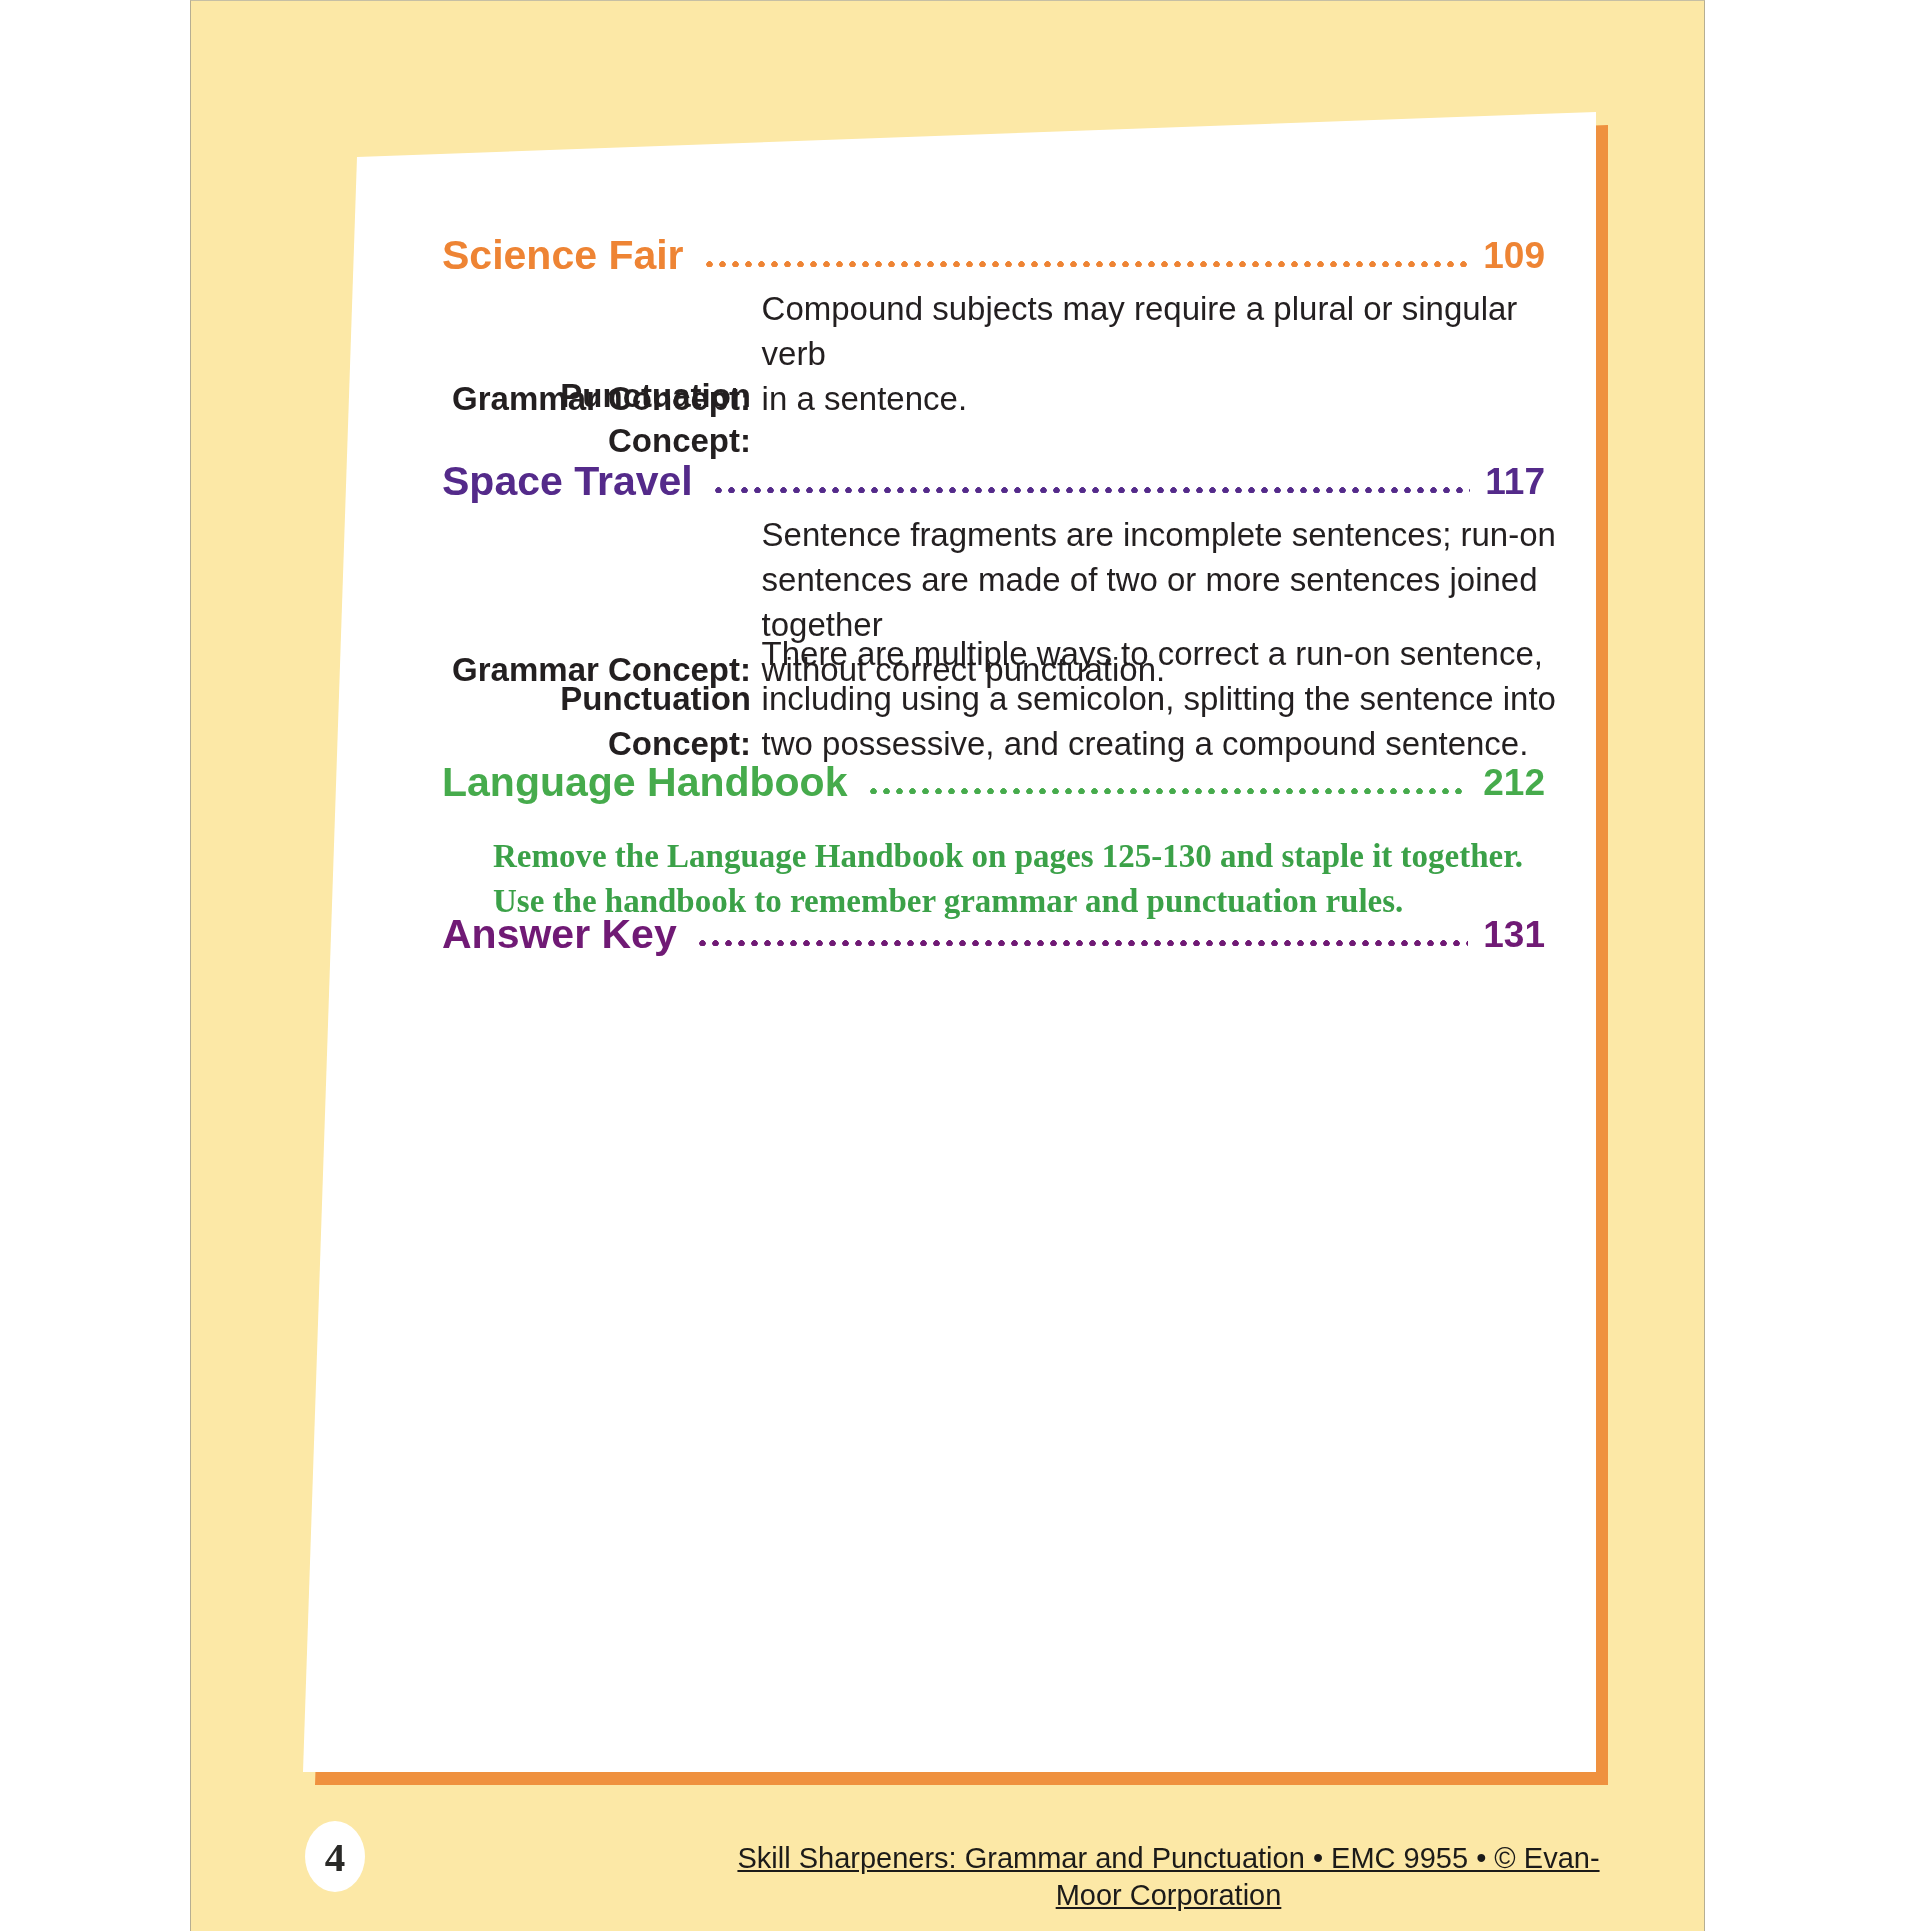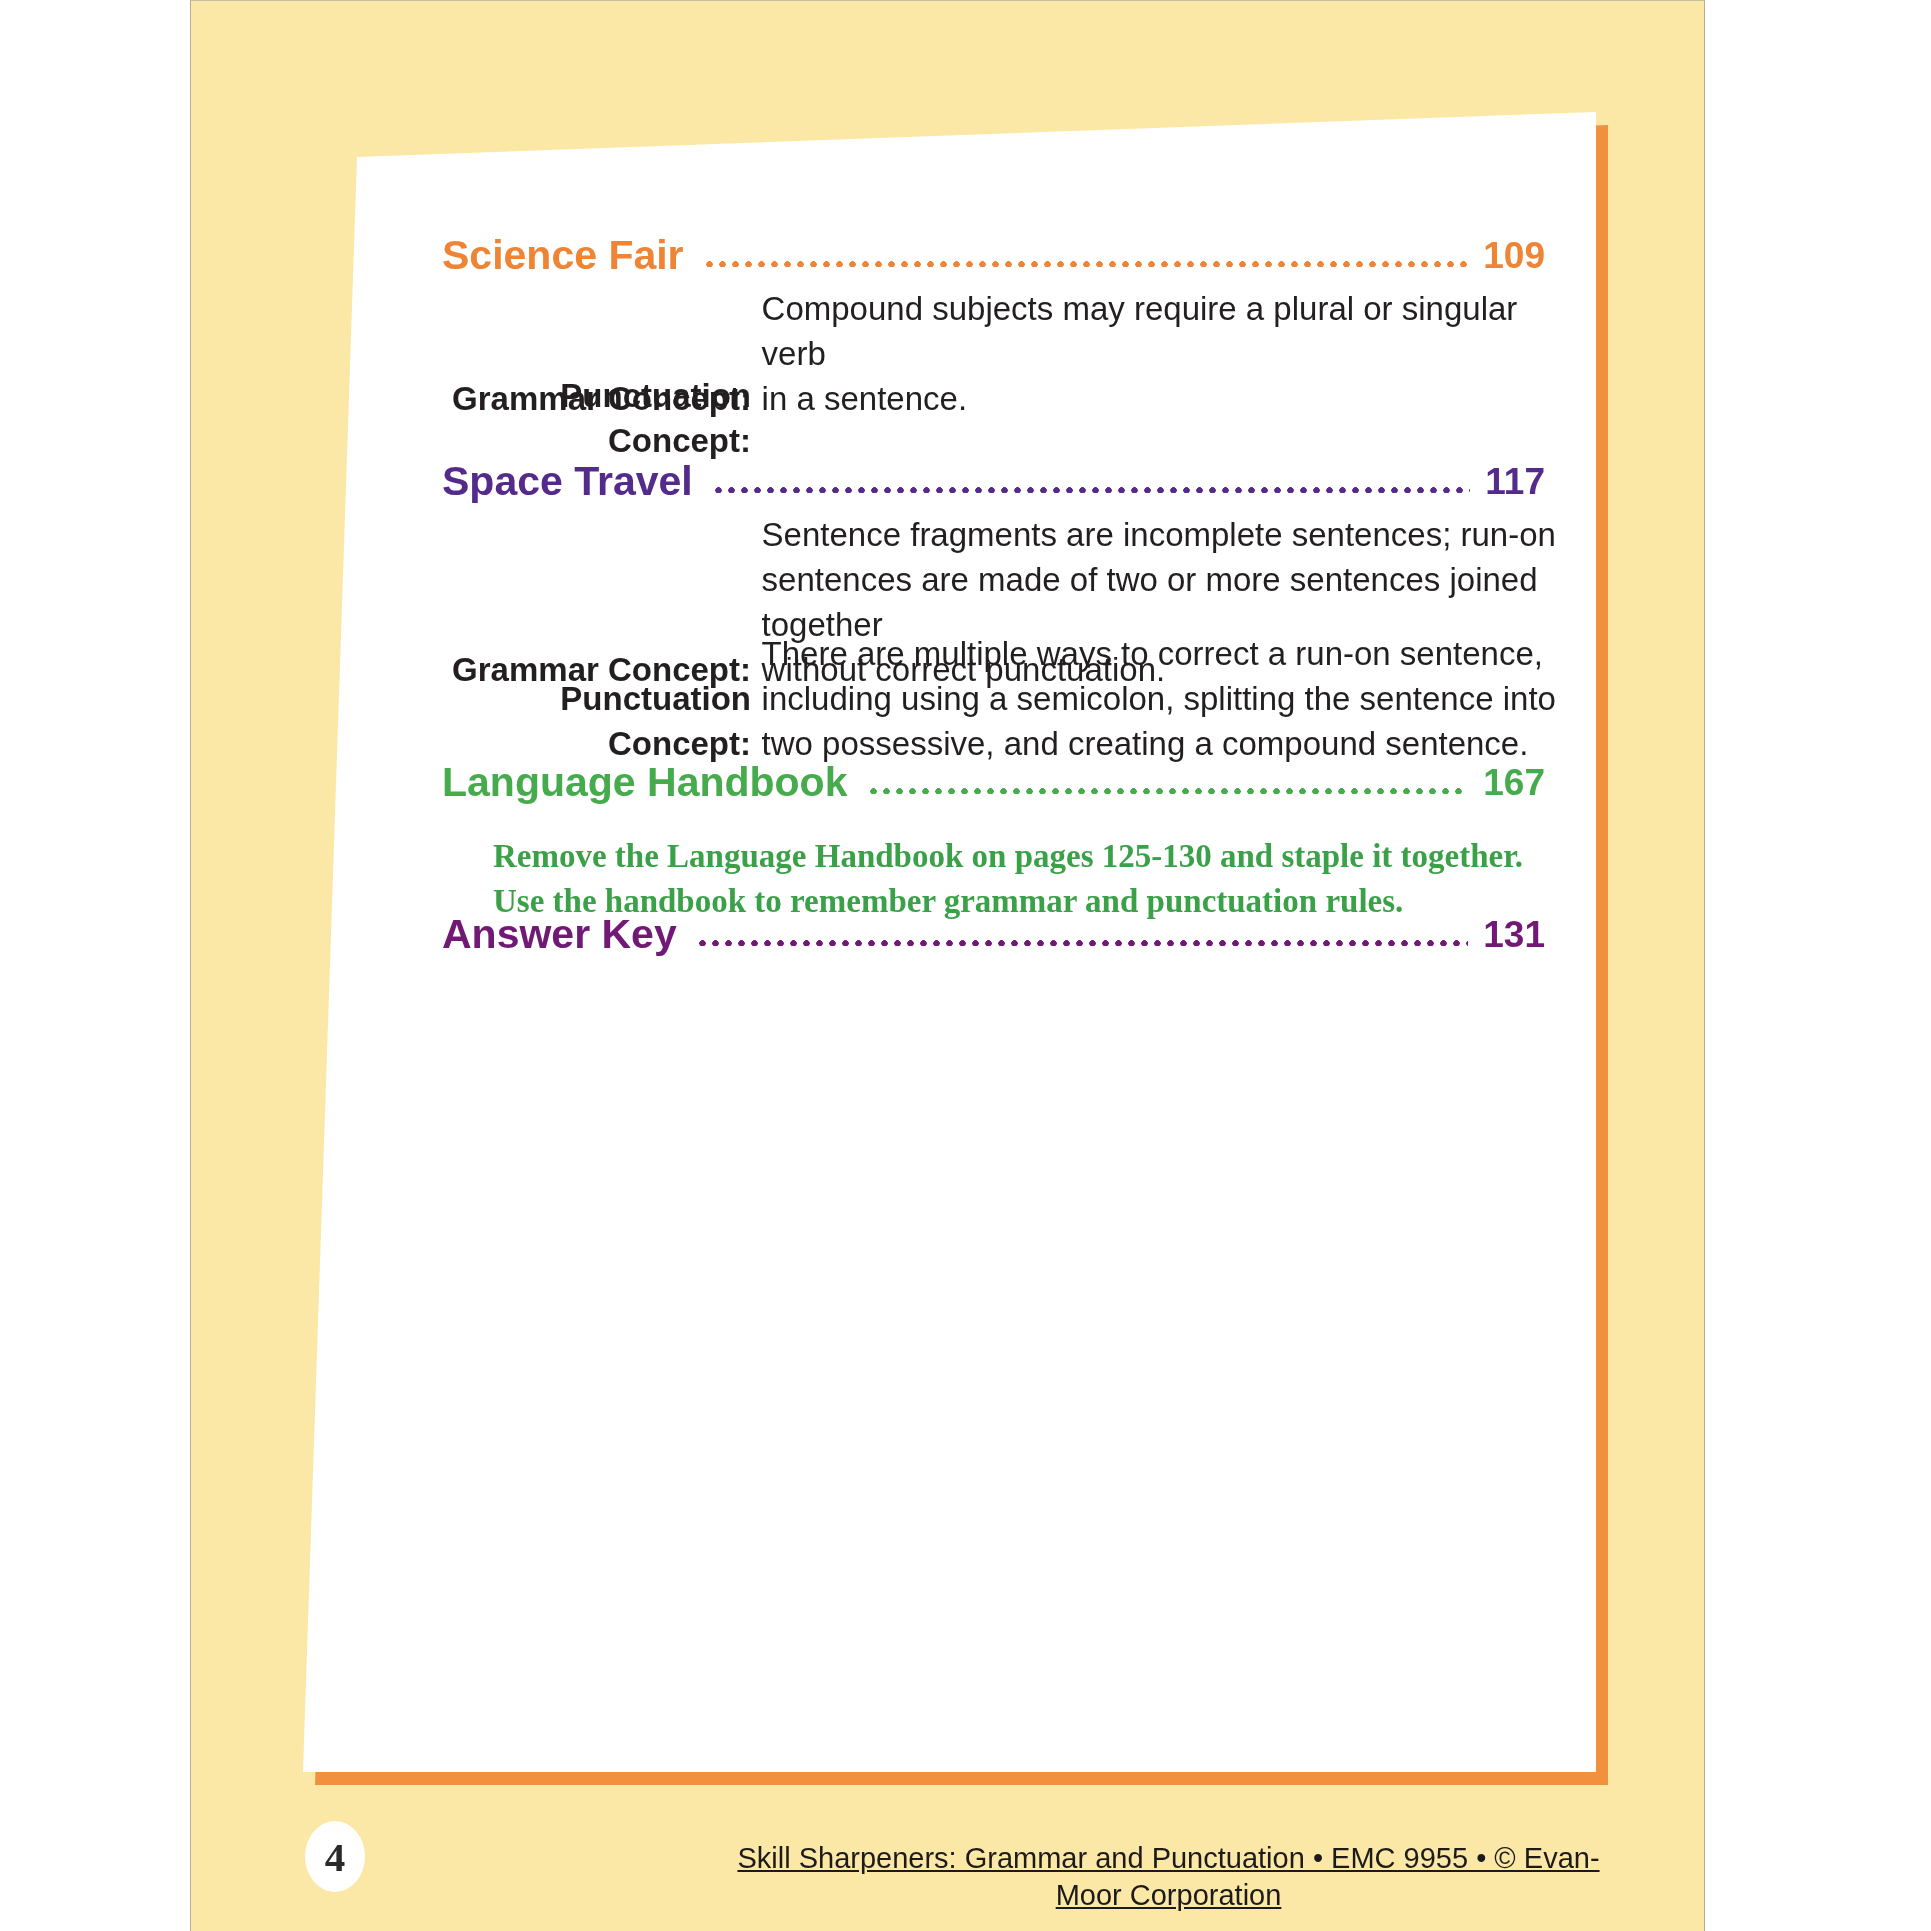--- a/index.html
+++ b/index.html
@@ -117,21 +117,21 @@
   <div class="concept" style="top:631px;">
     <span class="concept-label">Punctuation Concept:</span>
     <span class="concept-text">There are multiple ways to correct a run-on sentence,
 including using a semicolon, splitting the sentence into
 two possessive, and creating a compound sentence.</span>
   </div>
 
   <div class="heading-row c-green" style="top:759px;">
     <span class="heading-title">Language Handbook</span>
     <span class="leader"></span>
-    <span class="page-num">167</span>
+    <span class="page-num">212</span>
   </div>
   <div class="handbook-note">Remove the Language Handbook on pages 125-130 and staple it together.
 Use the handbook to remember grammar and punctuation rules.</div>
 
   <div class="heading-row c-black" style="top:911px;">
     <span class="heading-title">Answer Key</span>
     <span class="leader"></span>
     <span class="page-num">131</span>
   </div>
 

